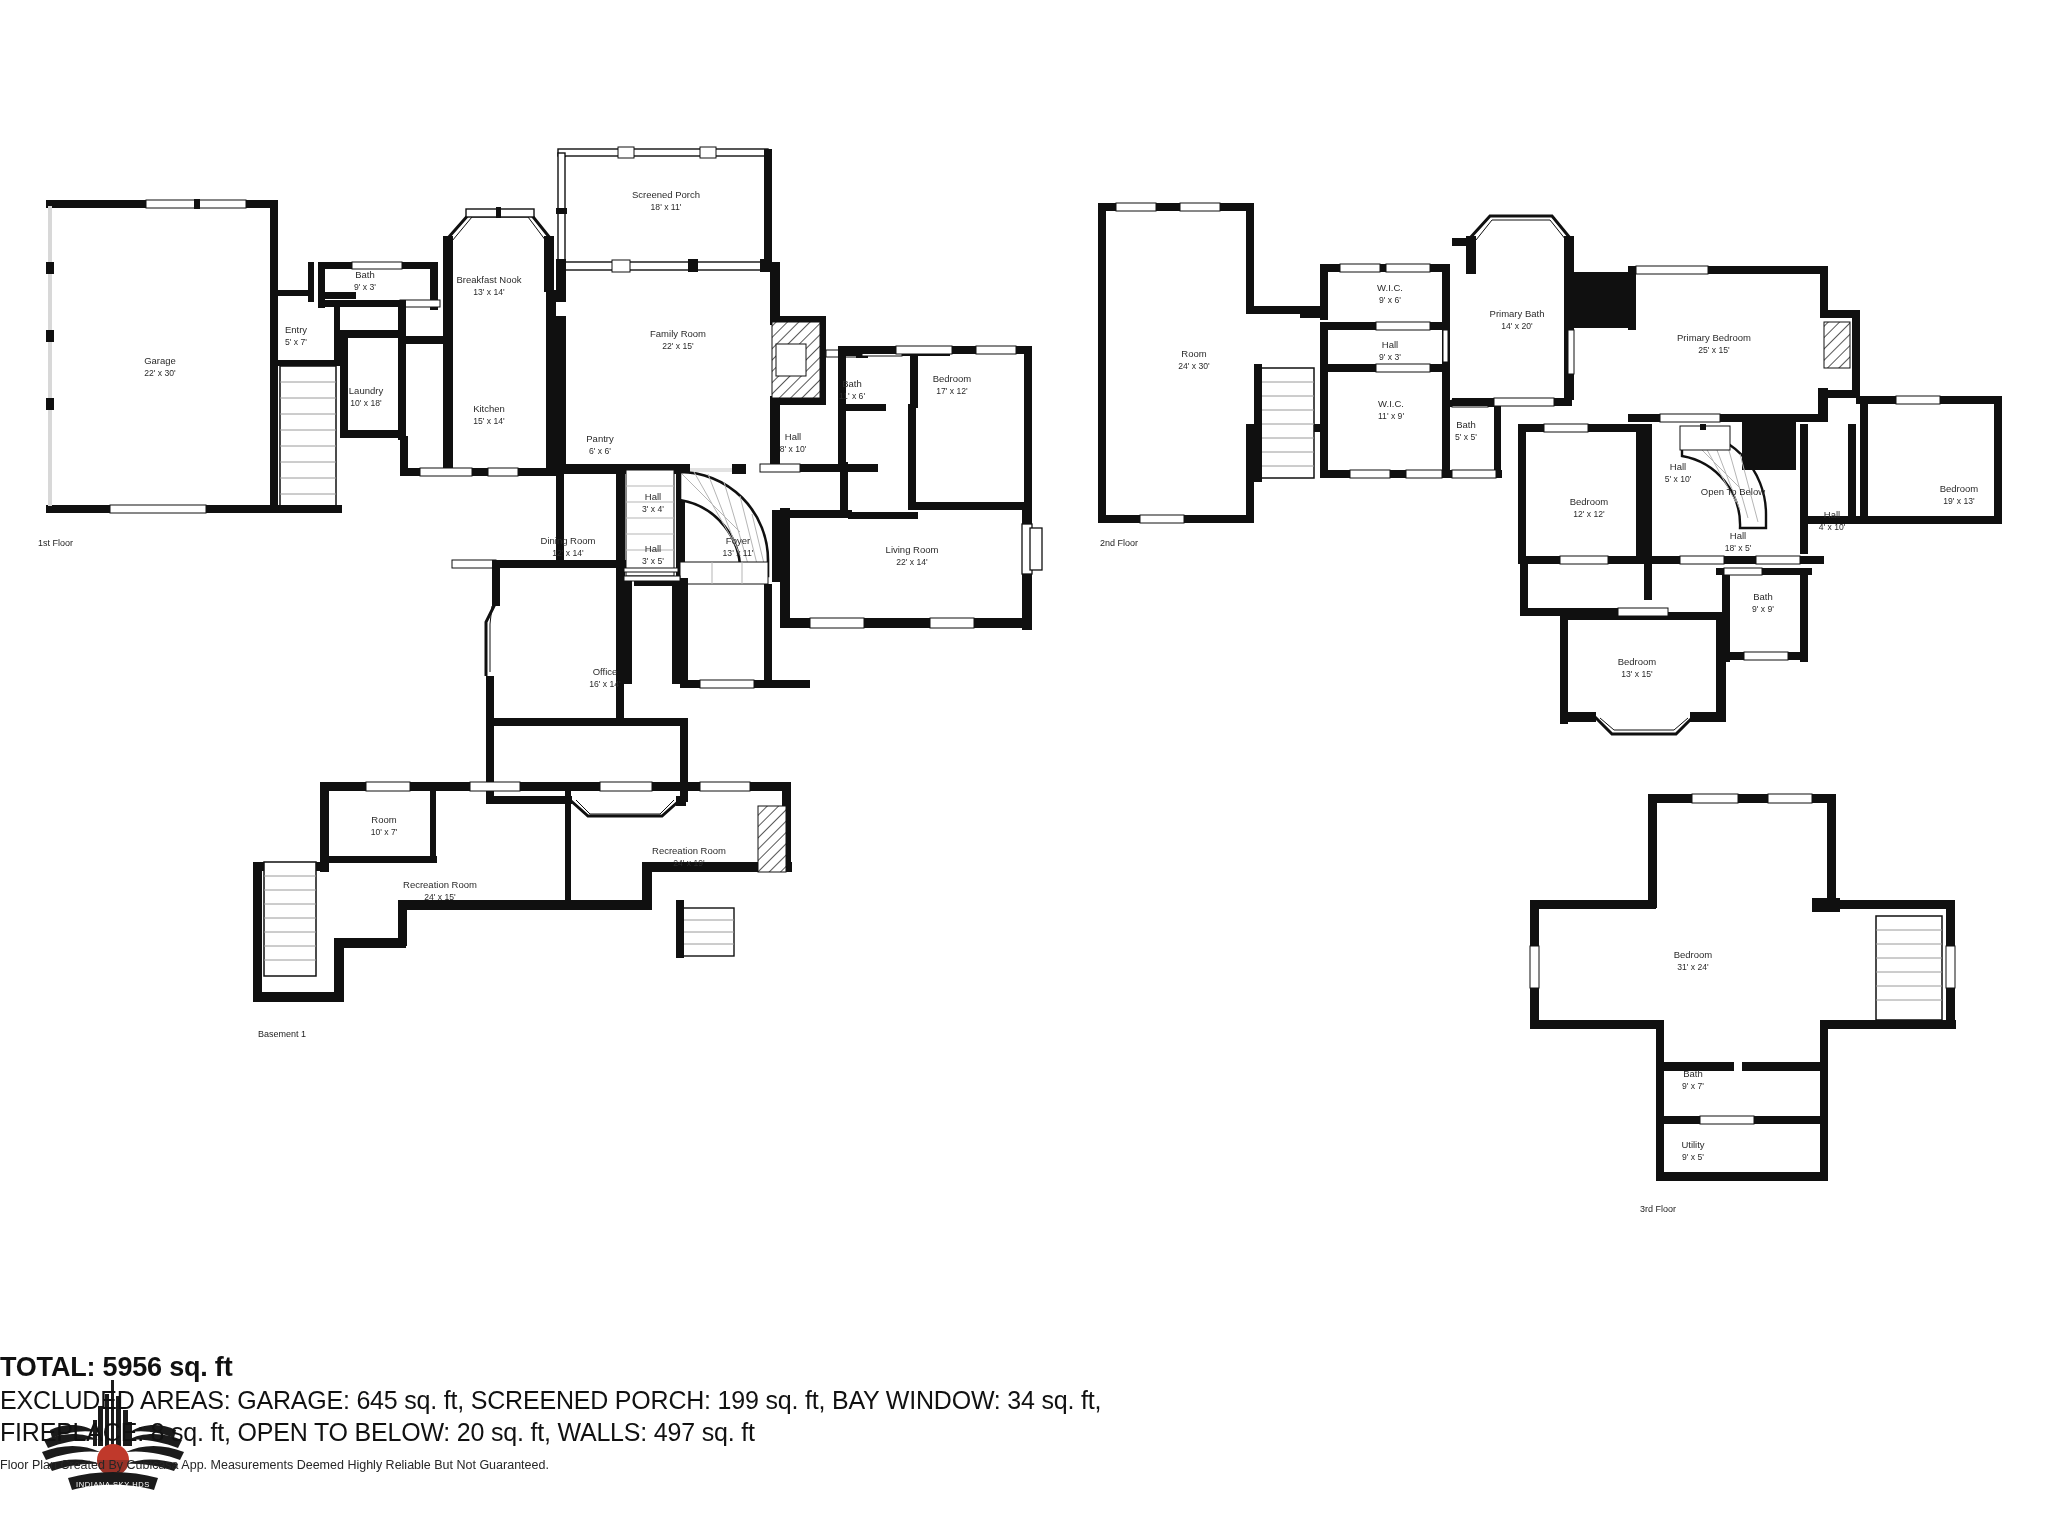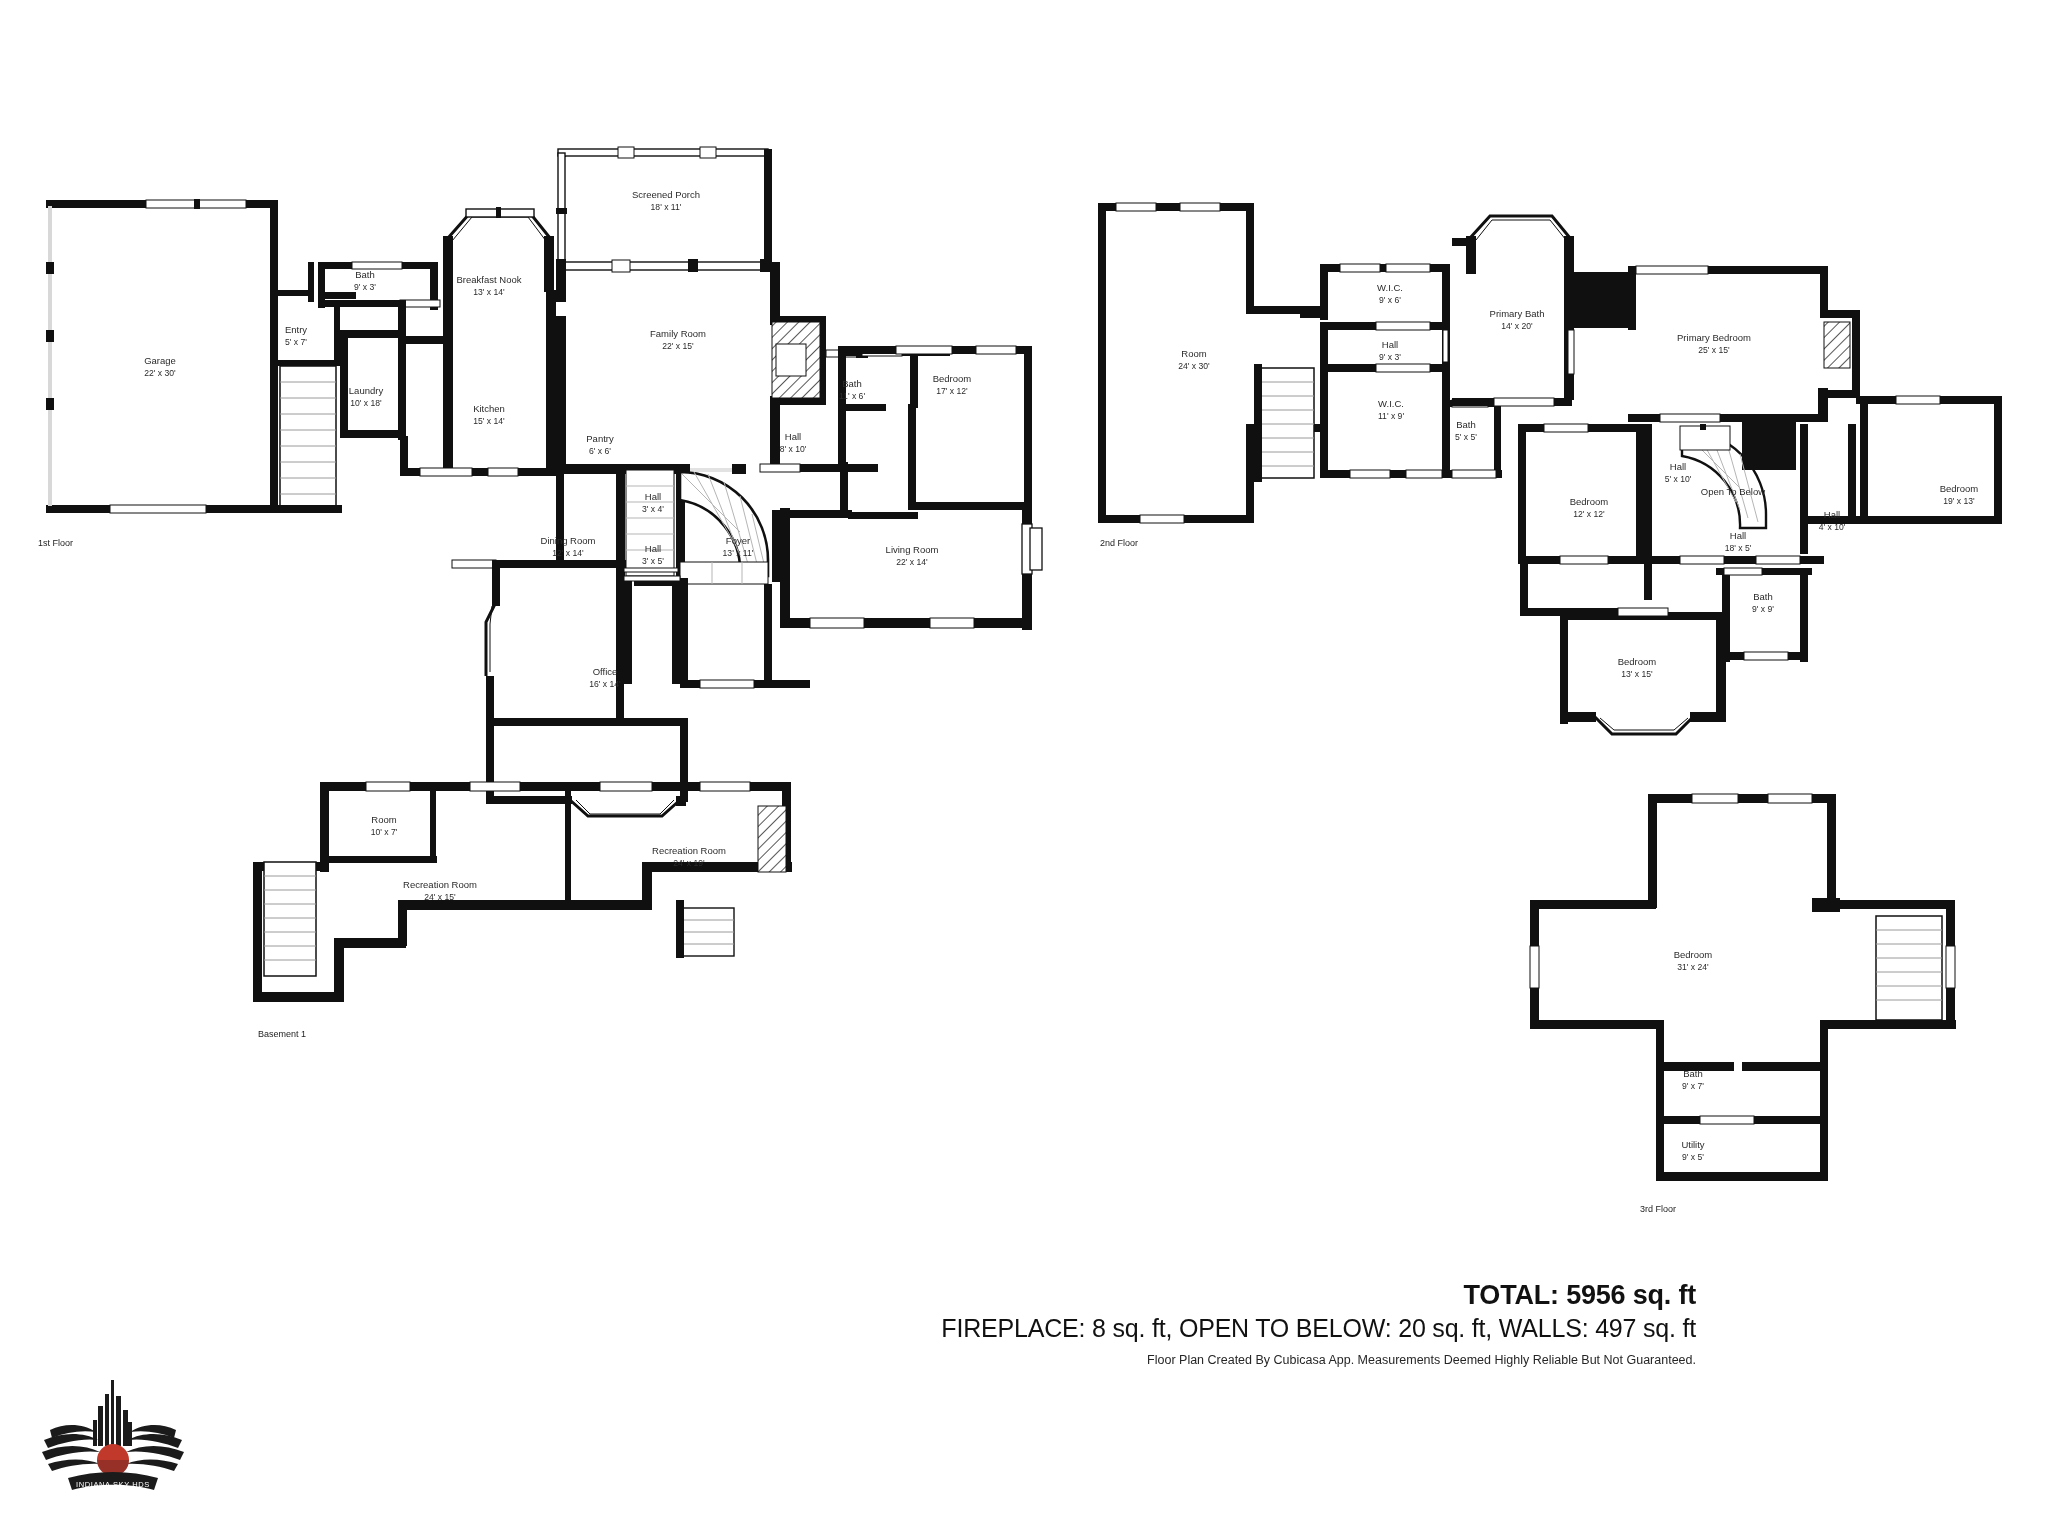--- a/index.html
+++ b/index.html
@@ -24,23 +24,23 @@
     display: block;
   }
   .rm-name { font-family: "Liberation Sans", sans-serif; font-size: 9.5px; fill: #2b2b2b; text-anchor: middle; }
   .rm-dim  { font-family: "Liberation Sans", sans-serif; font-size: 8.6px; fill: #2b2b2b; text-anchor: middle; }
   .floor-label { font-family: "Liberation Sans", sans-serif; font-size: 9px; fill: #1d1d1d; text-anchor: start; }
 
   
   #footer {
     position: absolute;
     left: 0;
-    top: 1280px;
+    top: 1352px;
     width: 1696px;
-    text-align: right;
+    text-align: left;
     color: #111;
   }
   #footer .total {
     font-size: 27px;
     font-weight: bold;
     letter-spacing: -0.2px;
     line-height: 1.18;
     white-space: nowrap;
   }
   #footer .line {
@@ -751,17 +751,18 @@
 
       <g>
         <path d="M30,106 C58,98 92,98 120,106 L116,118 C92,111 58,111 34,118 Z" fill="#1b1b1b"></path>
         <text x="75" y="115" text-anchor="middle" font-family="Liberation Sans, sans-serif" font-size="7.5" fill="#ffffff" letter-spacing="0.6">INDIANA SKY HDS</text>
       </g>
     </svg>
   </div>
 
   <div id="footer">
     <div class="total">TOTAL: 5956 sq. ft</div>
+    <div class="line">EXCLUDED AREAS: GARAGE: 645 sq. ft, SCREENED PORCH: 199 sq. ft, BAY WINDOW: 34 sq. ft,</div>
     <div class="line">FIREPLACE: 8 sq. ft, OPEN TO BELOW: 20 sq. ft, WALLS: 497 sq. ft</div>
     <div class="disclaimer">Floor Plan Created By Cubicasa App. Measurements Deemed Highly Reliable But Not Guaranteed.</div>
   </div>
 
 </div>
 
 </body></html>

